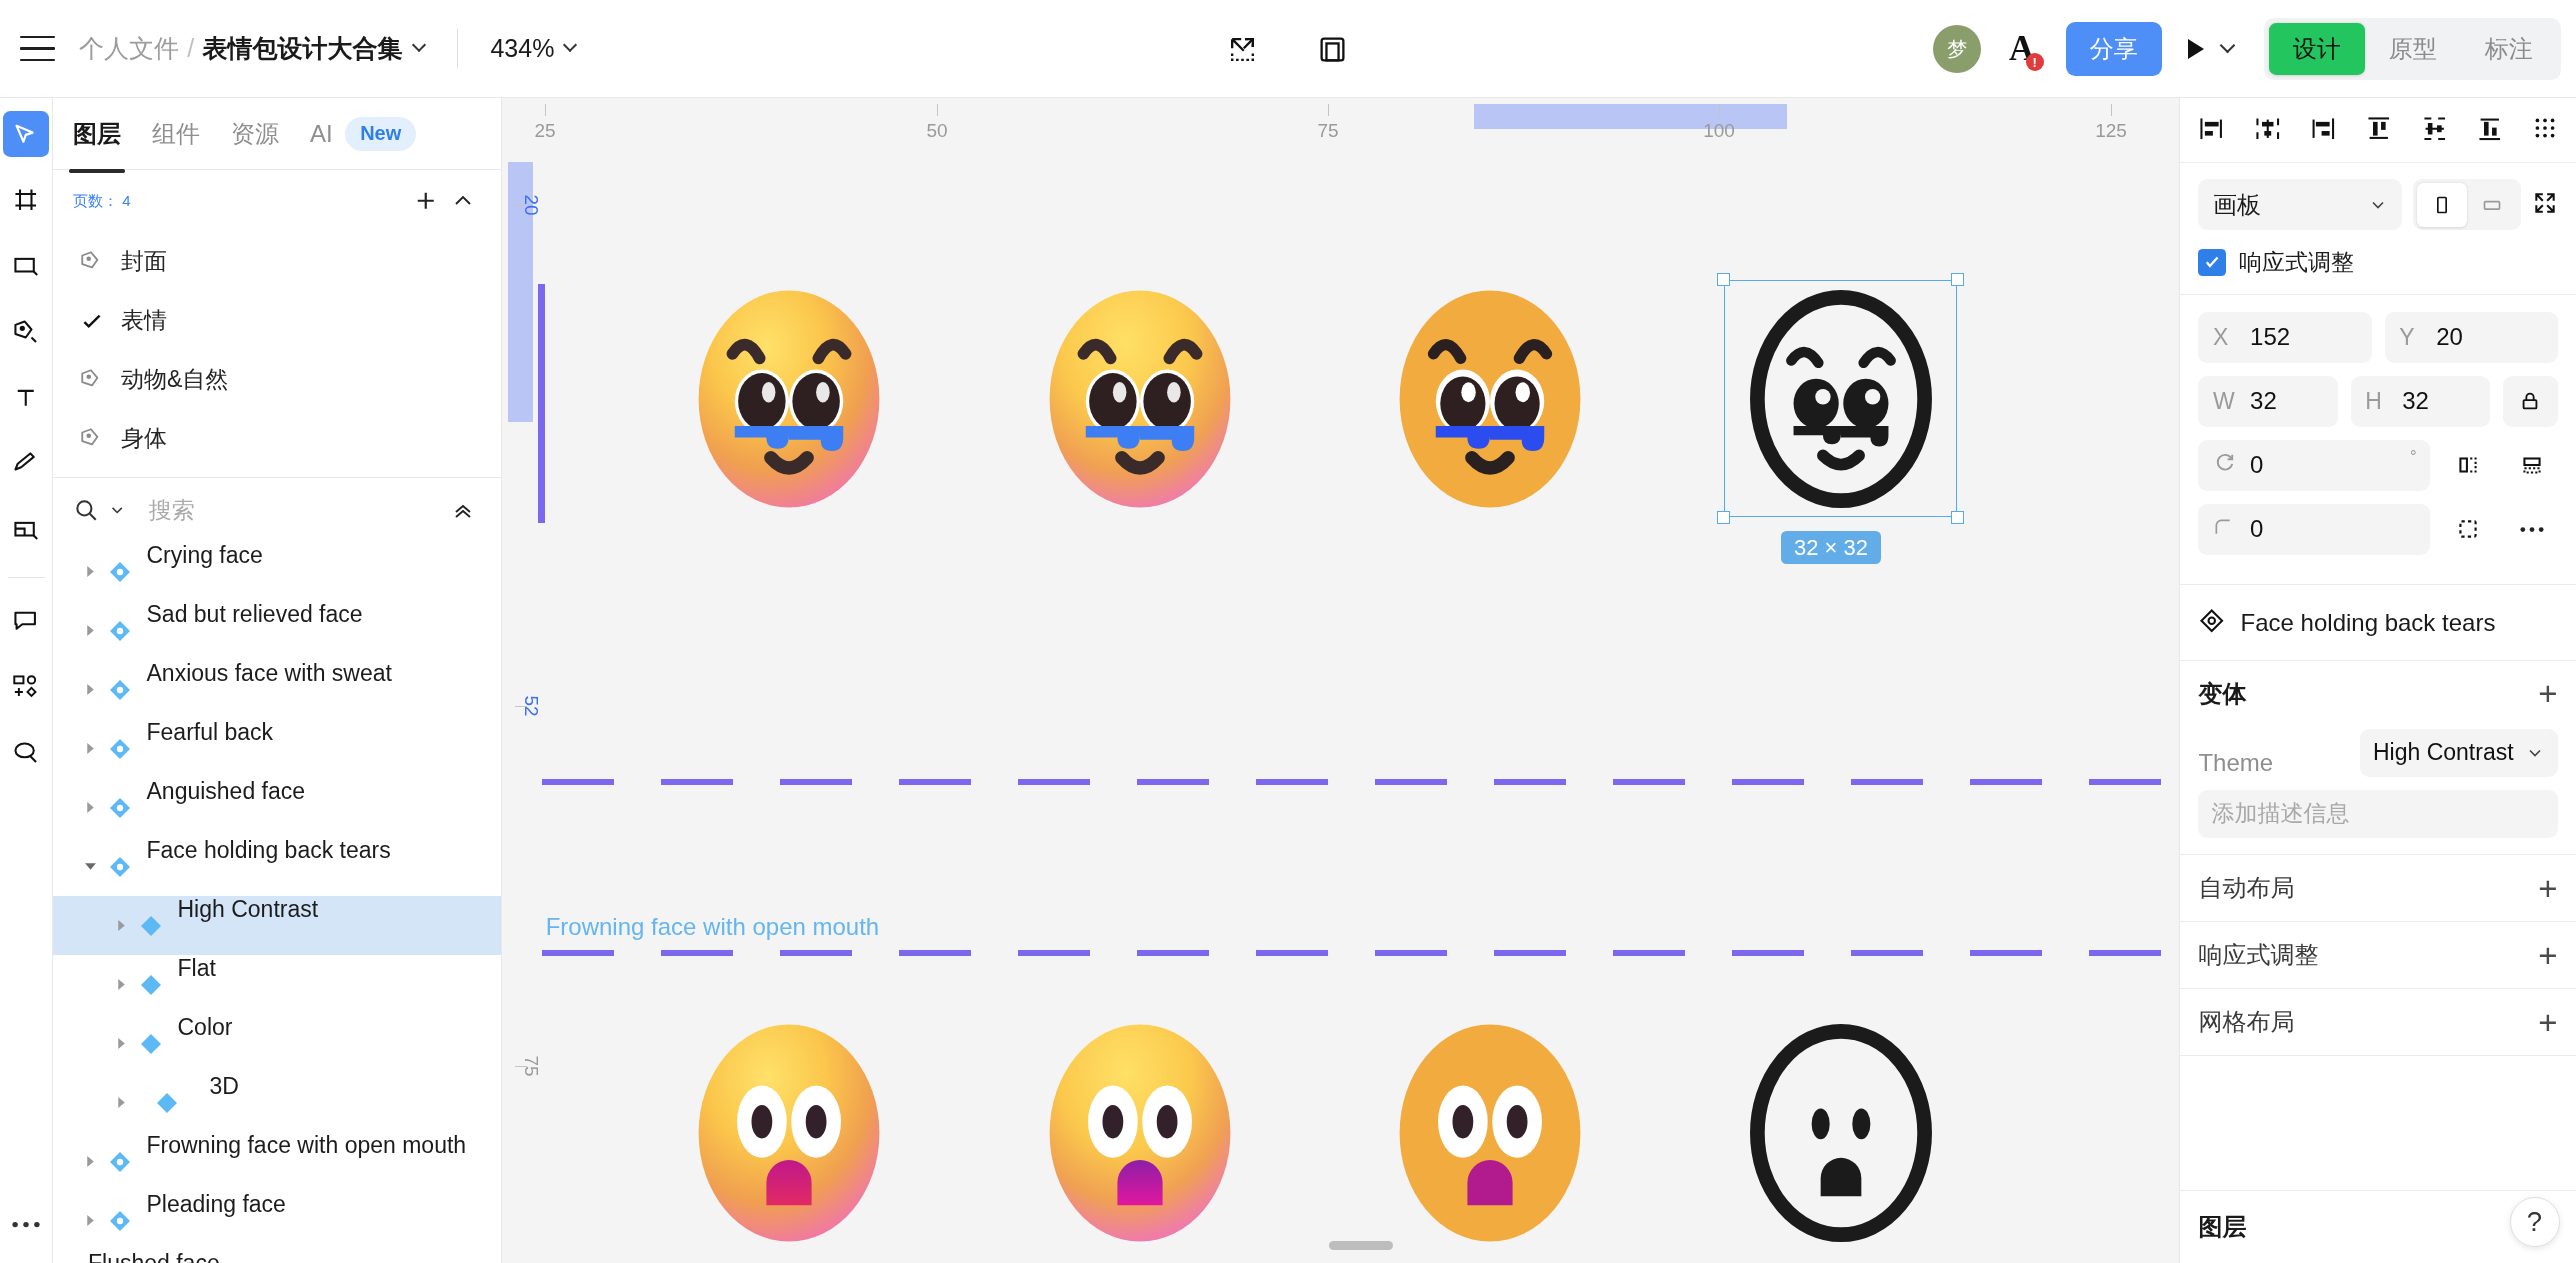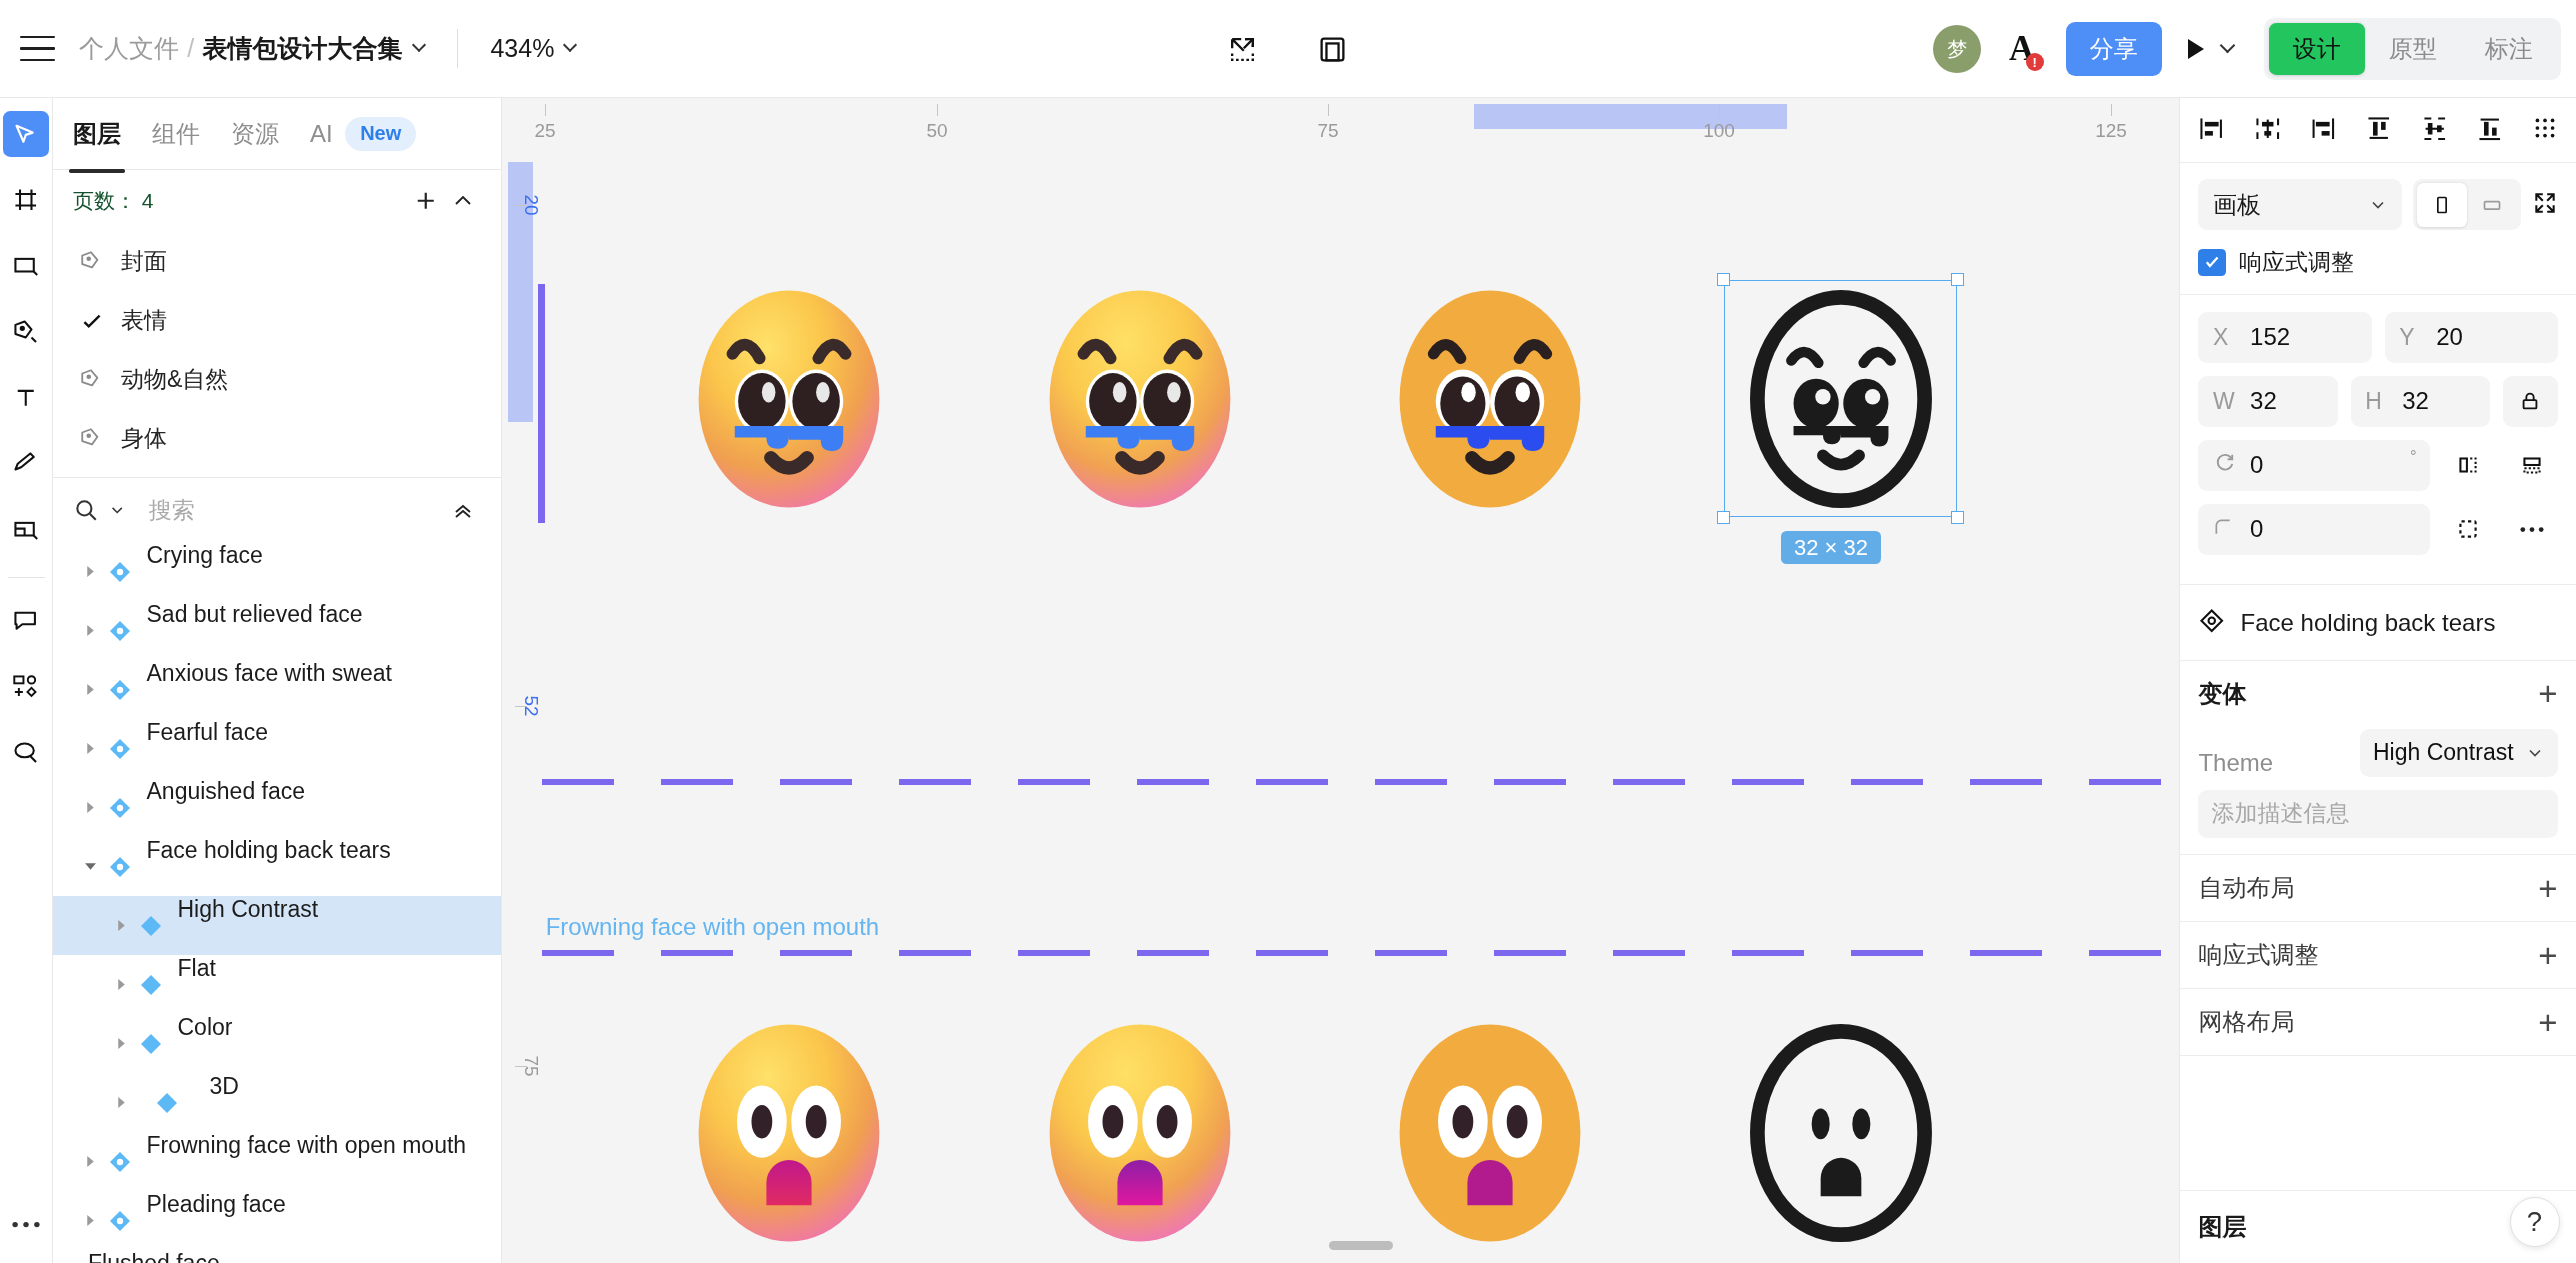--- a/index.html
+++ b/index.html
@@ -64,21 +64,21 @@
   }
   .tabs { display:flex; align-items:center; height: 72px; padding-left: 20px; position:relative;
       border-bottom:0.9px solid #e8e8e8; }
   .tab { font-size:24px; color:#8e8e8e; margin-right: 31px; cursor:pointer; position:relative; }
   .tab.active { color:#1a1a1a; font-weight:bold; }
   .tab.active::after { content:""; position:absolute; left:-3.7px; right:-3.7px; bottom:-23px;
      height:3.7px; background:#2b2b2b; border-radius:1.8px; }
   .newbadge { background:#e3effd; color:#2f7fe8; font-size:20px; font-weight:bold;
      padding: 5.5px 14.7px; border-radius: 917px; margin-left: 5.5px; }
   .pages-hdr { display:flex; align-items:center; height: 62px; padding: 0 20px; }
-  .pages-hdr .txt { font-size:21px; color:#14532d; flex:1; }
+  .pages-hdr .txt { font-size:15px; color:#3b82f6; flex:1; }
   .mini-btn { width: 37px; height:37px; display:flex; align-items:center; justify-content:center; cursor:pointer; }
   .pagerow { display:flex; align-items:center; height: 59px; padding-left: 26px; cursor:pointer; }
   .pagerow .ico { width: 42px; display:flex; align-items:center; }
   .pagerow .lbl { font-size:23px; color:#252525; }
   .pan-sep { height:0.9px; background:#e8e8e8; margin: 9.2px 0 0 0; }
   .searchrow { display:flex; align-items:center; height: 64px; padding: 0 20px; }
   .searchrow .sbox { display:flex; align-items:center; flex:1; gap: 9.2px; }
   .searchrow .sph { font-size:23px; color:#aaa; margin-left: 13px; }
 
   .layerrow { display:flex; height: 59px; cursor:pointer; }
@@ -416,21 +416,21 @@
             <svg width="13" height="13" viewBox="0 0 12 12" fill="#9a9a9a">
               <path d="M3 1l6 5-6 5z"></path>
             </svg>
           </div>
           <div class="dia">
             <svg width="24" height="24" viewBox="0 0 24 24" fill="#5cb9f5">
               <path d="M12 2l10 10-10 10L2 12z"></path>
               <circle cx="12" cy="12" r="3.2" fill="#fff"></circle>
             </svg>
           </div>
-          <div class="lbl">Fearful face</div>
+          <div class="lbl">Fearful back</div>
         </div>
         <div class="layerrow" style="padding-left: 24px;">
           <div class="twisty">
             <svg width="13" height="13" viewBox="0 0 12 12" fill="#9a9a9a">
               <path d="M3 1l6 5-6 5z"></path>
             </svg>
           </div>
           <div class="dia">
             <svg width="24" height="24" viewBox="0 0 24 24" fill="#5cb9f5">
               <path d="M12 2l10 10-10 10L2 12z"></path>

